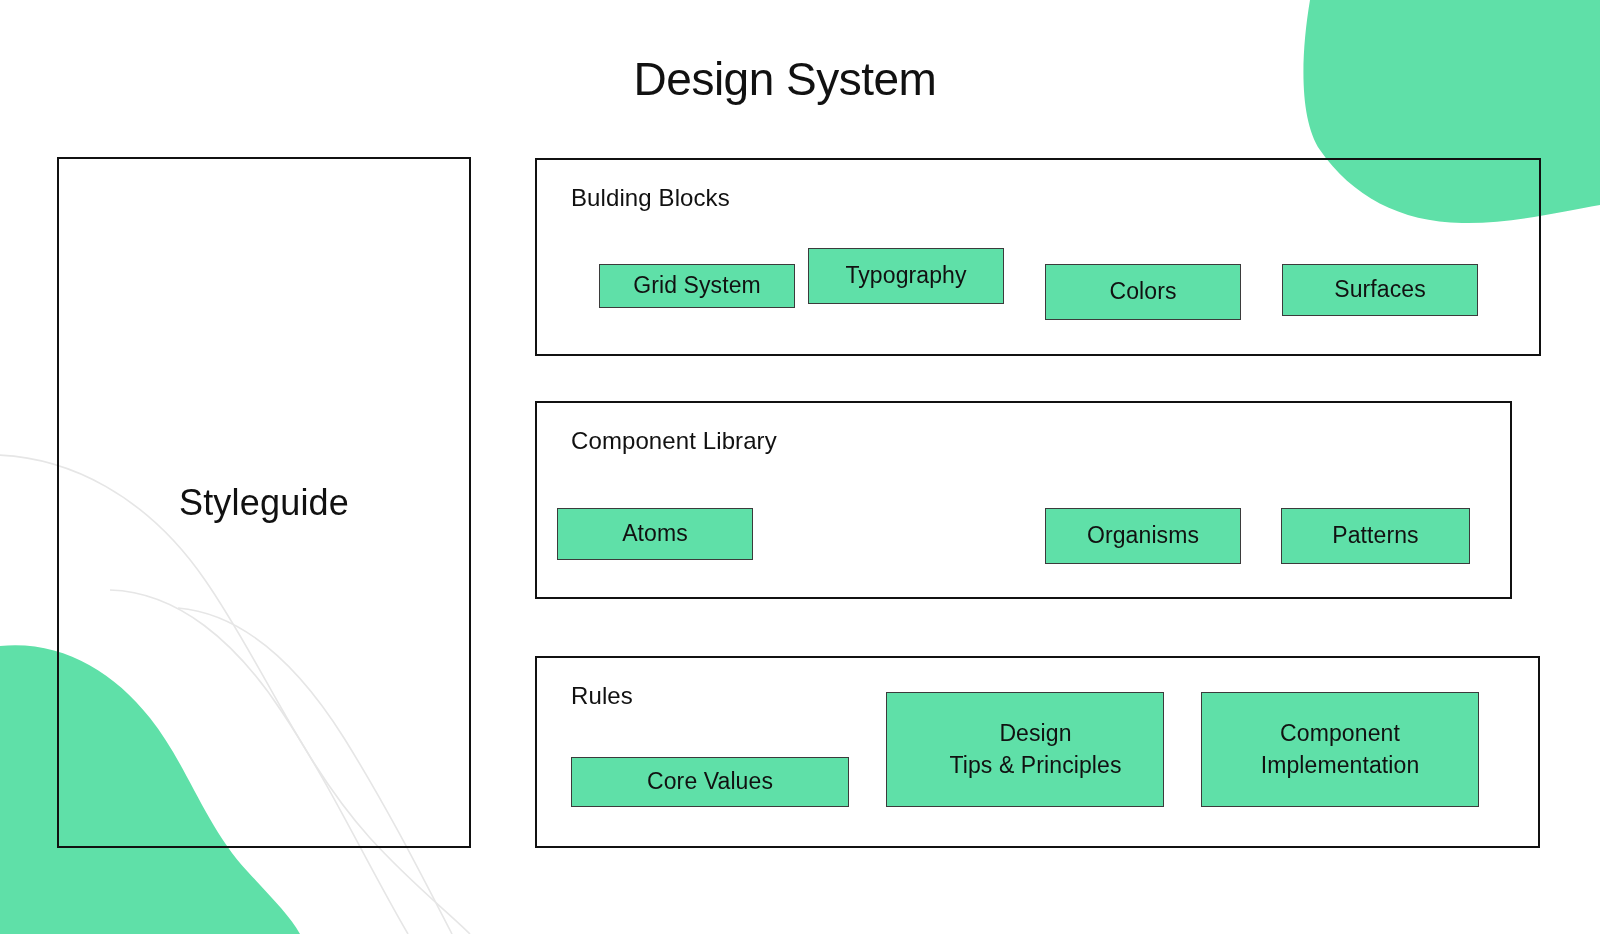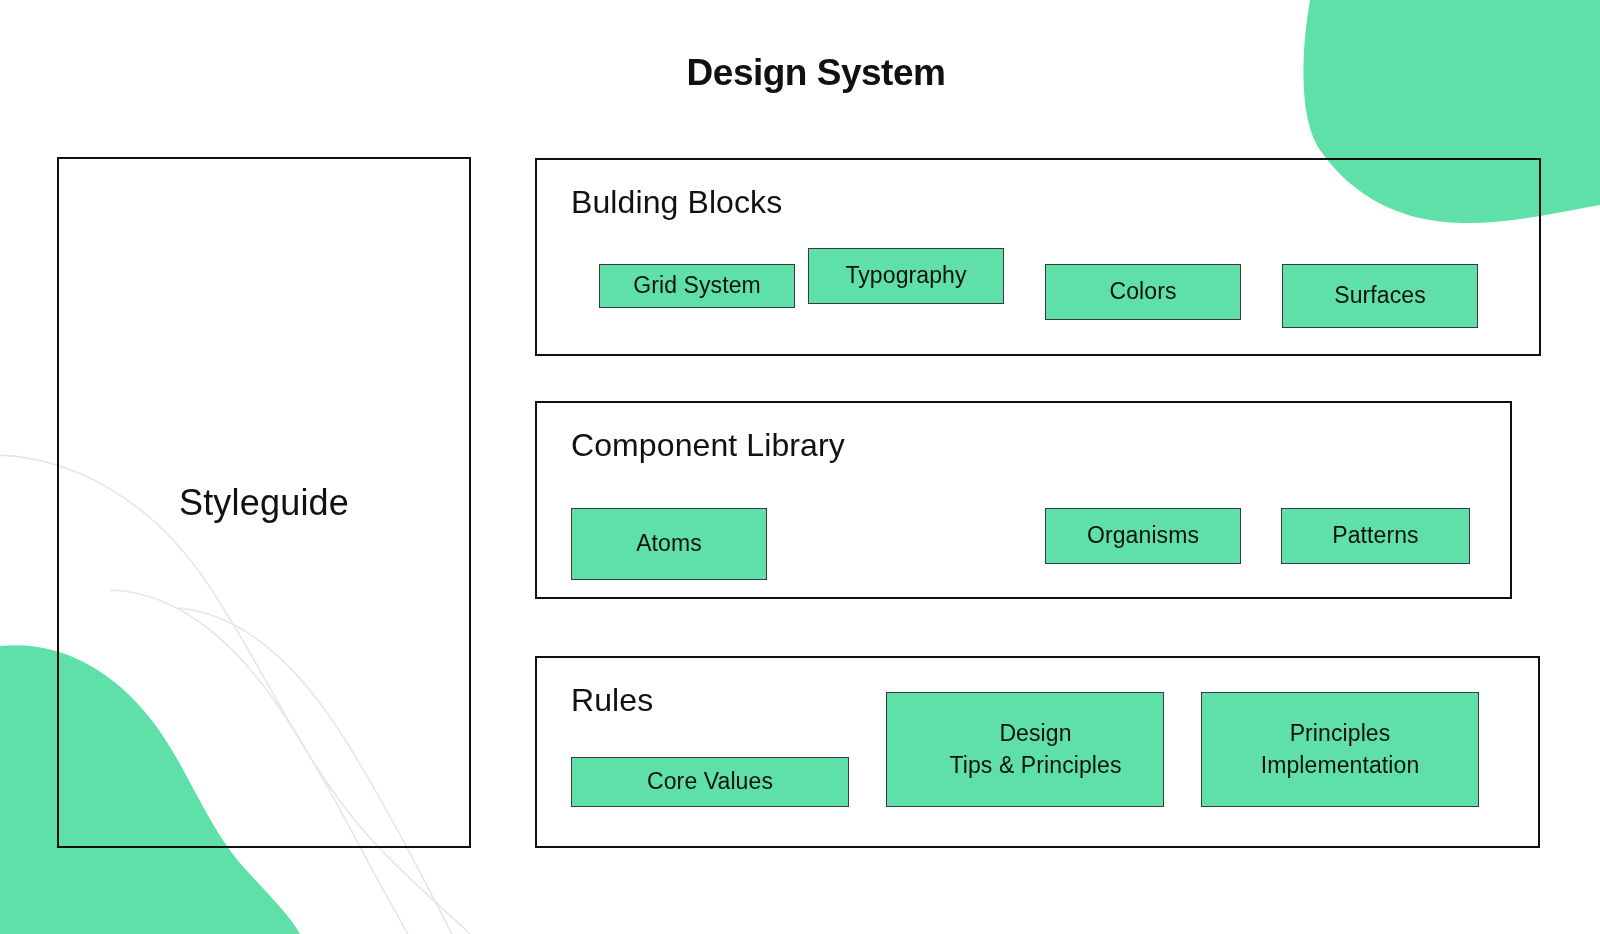--- a/index.html
+++ b/index.html
@@ -28,25 +28,24 @@
     pointer-events: none;
   }
 
   
   .page-title {
     position: absolute;
     left: 0;
     top: 52px;
     width: 1570px;
     text-align: center;
-    font-size: 37px;
-    font-weight: 700;
+    font-size: 46px;
+    font-weight: 400;
     letter-spacing: -0.5px;
     color: #111111;
-    margin-left: 31px;
   }
 
   
   .styleguide-card {
     position: absolute;
     left: 57px;
     top: 157px;
     width: 414px;
     height: 691px;
     border: 2px solid #111111;
@@ -71,21 +70,21 @@
     background: transparent;
   }
   #section-building  { left: 535px; top: 158px; width: 1006px; height: 198px; }
   #section-component { left: 535px; top: 401px; width: 977px; height: 198px; }
   #section-rules     { left: 535px; top: 656px; width: 1005px; height: 192px; }
 
   .section-title {
     position: absolute;
     left: 34px;
     top: 24px;
-    font-size: 32px;
+    font-size: 24px;
     font-weight: 400;
     color: #111111;
     letter-spacing: 0.1px;
     white-space: nowrap;
   }
 
   
   .chip {
     position: absolute;
     background: #5FE0A8;
@@ -100,24 +99,24 @@
     color: #111111;
     line-height: 1.35;
     letter-spacing: 0.1px;
     white-space: pre-line;
   }
 
   
   #chip-grid-system { left: 34px;  top: 104px; width: 196px; height: 44px; margin-left: 28px; }
   #chip-typography  { left: 271px; top: 88px; width: 196px; height: 56px; }
   #chip-colors      { left: 508px; top: 104px; width: 196px; height: 56px; }
-  #chip-surfaces    { left: 745px; top: 104px; width: 196px; height: 64px; }
+  #chip-surfaces    { left: 745px; top: 104px; width: 196px; height: 52px; }
 
   
-  #chip-atoms     { left: 34px;  top: 105px; width: 196px; height: 72px; }
+  #chip-atoms     { left: 20px;  top: 105px; width: 196px; height: 52px; }
   #chip-molecules { left: 271px; top: 105px; width: 196px; height: 56px; }
   #chip-organisms { left: 508px; top: 105px; width: 196px; height: 56px; }
   #chip-patterns  { left: 744px; top: 105px; width: 189px; height: 56px; }
 
   
   #chip-core-values { left: 34px;  top: 99px; width: 278px; height: 50px; }
   #chip-design-tips { left: 349px; top: 34px; width: 278px; height: 115px; padding-left: 21px; }
   #chip-component-impl { left: 664px; top: 34px; width: 278px; height: 115px; }
 </style>
 </head>
@@ -161,17 +160,17 @@
     <div class="chip" id="chip-atoms">Atoms</div>
     <div class="chip" id="chip-organisms">Organisms</div>
     <div class="chip" id="chip-patterns">Patterns</div>
   </div>
 
   <div class="section" id="section-rules">
     <div class="section-title">Rules</div>
     <div class="chip" id="chip-core-values">Core Values</div>
     <div class="chip" id="chip-design-tips">Design
 Tips &amp; Principles</div>
-    <div class="chip" id="chip-component-impl">Principles
+    <div class="chip" id="chip-component-impl">Component
 Implementation</div>
   </div>
 
 </div>
 
 </body></html>

